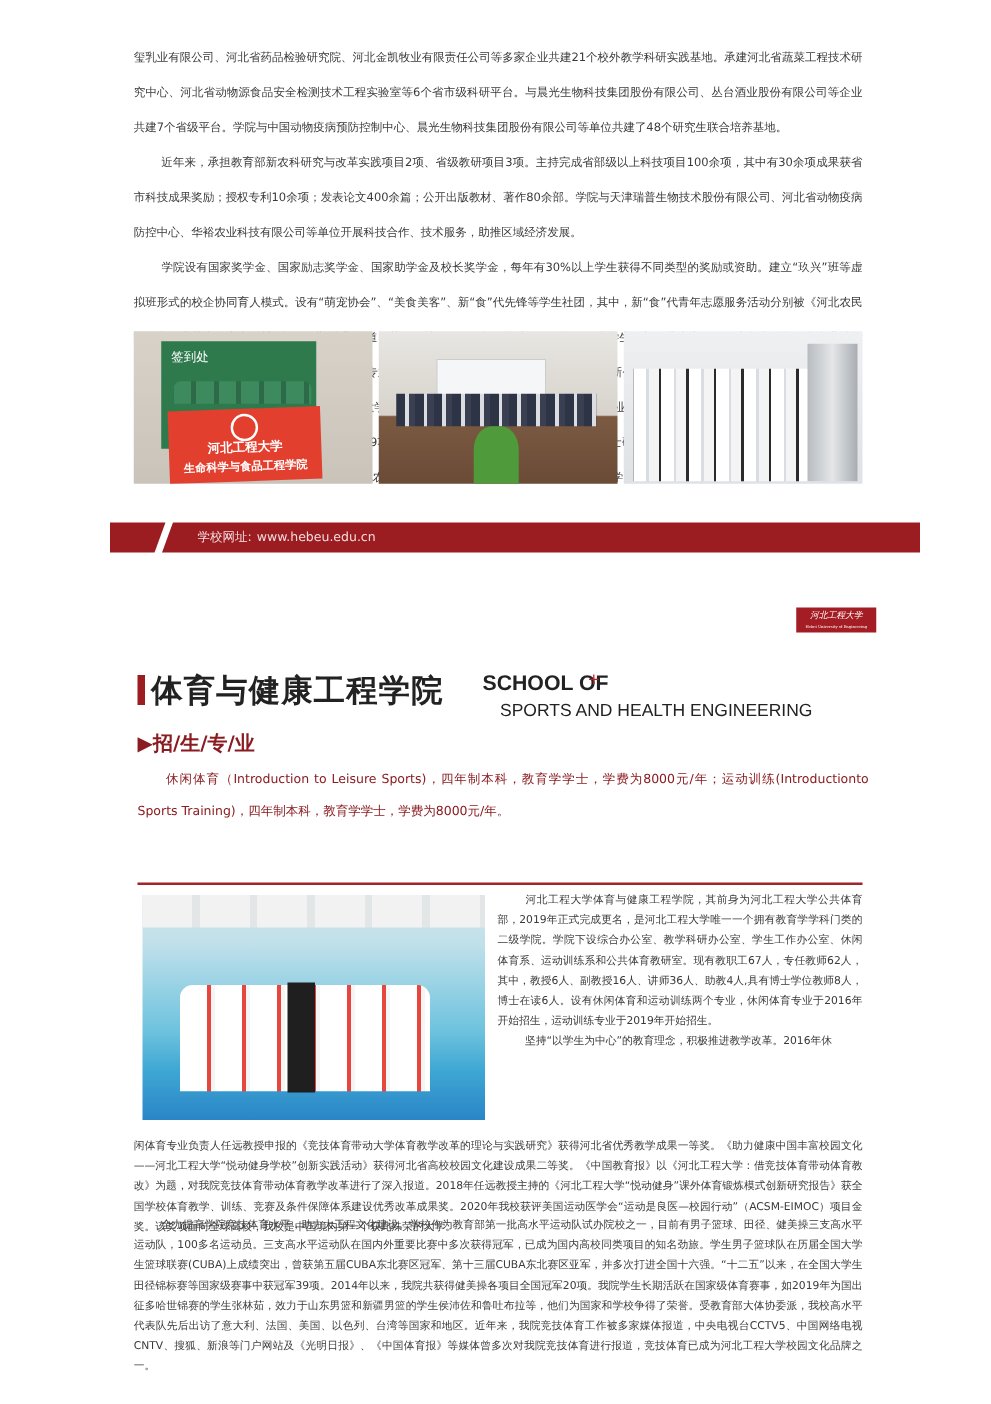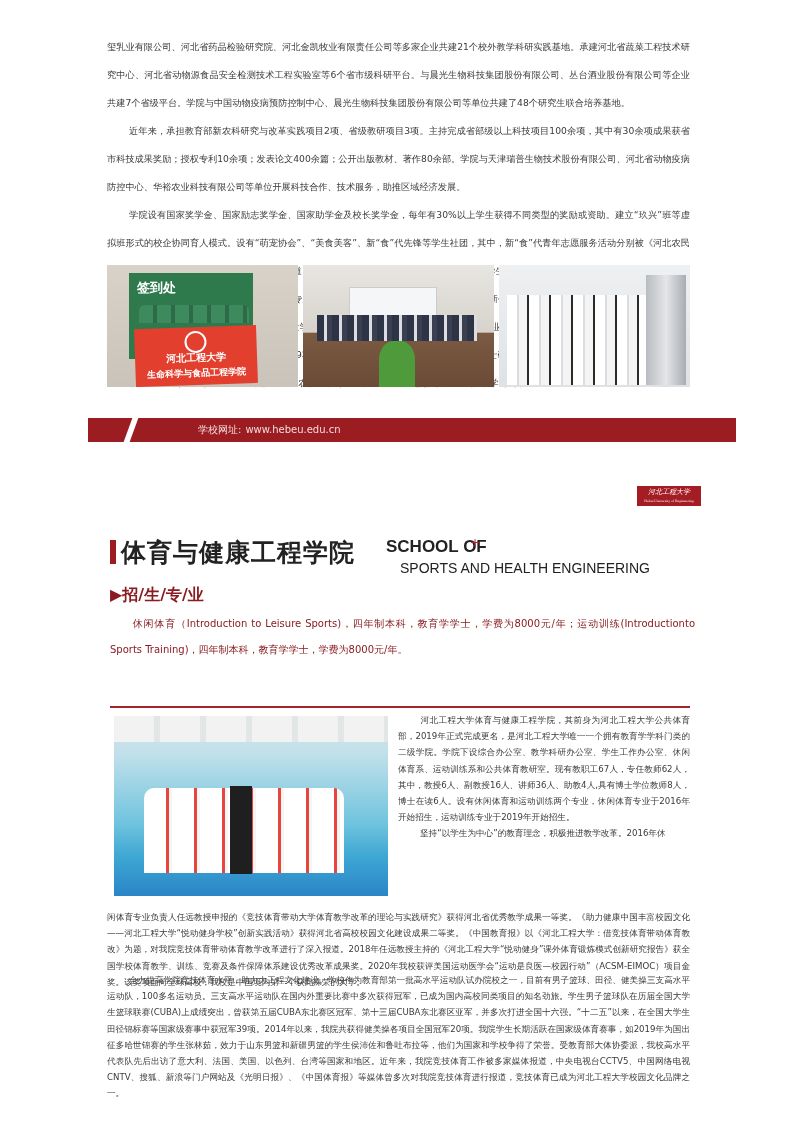--- a/index.html
+++ b/index.html
@@ -5,38 +5,38 @@
   html, body { margin:0; padding:0; background:#ffffff; }
   body { width:793px; height:1123px; position:relative; overflow:hidden;
          font-family:"DejaVu Sans", "Liberation Sans", sans-serif; color:#333; }
   .p { position:absolute; font-size:9.2px; line-height:28px; color:#3a3a3a; text-align:justify; }
   .p .ind { display:inline-block; width:22px; }
   .top-text { left:107px; top:33px; width:583px; }
   .photos-top { position:absolute; left:107px; top:265px; width:583px; height:122px; display:flex; gap:5px; }
   .photo { position:relative; flex:1; overflow:hidden; }
   .ph1 { background:linear-gradient(180deg,#d8d2c8 0%,#c9c3ba 100%); }
   .ph1 .board { position:absolute; left:22px; top:8px; width:124px; height:86px; background:#2e7a4d; }
-  .ph1 .board span { position:absolute; left:8px; top:6px; color:#fff; font-size:13px; font-weight:bold; }
+  .ph1 .board span { position:absolute; left:8px; top:6px; color:#fff; font-size:10px; font-weight:normal; }
   .ph1 .people { position:absolute; left:32px; top:40px; width:110px; height:18px; background:repeating-linear-gradient(90deg,#3c8a5d 0 14px,#2c6a48 14px 18px); border-radius:6px 6px 0 0; }
   .ph1 .banner { position:absolute; left:28px; top:62px; width:122px; height:58px; background:#e23f2e; transform:rotate(-2deg); }
   .ph1 .banner .seal { position:absolute; left:50px; top:4px; width:18px; height:18px; border-radius:50%; border:2px solid #fff; }
   .ph1 .banner .l1, .ph1 .banner .l2 { position:absolute; left:0; width:100%; text-align:center; color:#fff; font-weight:bold; }
   .ph1 .banner .l1 { top:24px; font-size:10px; font-family:"DejaVu Serif", serif; }
   .ph1 .banner .l2 { top:40px; font-size:9px; }
   .ph2 { background:linear-gradient(180deg,#e8e6e2 0%,#d7d3cc 55%,#7c5a42 56%,#6a4b36 100%); }
   .ph2 .screen { position:absolute; left:46px; top:22px; width:86px; height:40px; background:#f5f6f8; border:1px solid #ccc; }
   .ph2 .crowd { position:absolute; left:14px; top:50px; width:160px; height:26px; background:repeating-linear-gradient(90deg,#2d3445 0 7px,#dcdde2 7px 10px,#3a3f52 10px 15px); }
   .ph2 .plants { position:absolute; left:76px; top:76px; width:36px; height:46px; background:#4f9a3a; border-radius:40% 40% 0 0; }
   .ph3 { background:linear-gradient(180deg,#eef0f2 0%,#dfe2e5 100%); }
   .ph3 .coats { position:absolute; left:8px; top:30px; width:150px; height:90px; background:repeating-linear-gradient(90deg,#ffffff 0 10px,#d9dce0 10px 12px,#f4f4f4 12px 20px,#2b2b2b 20px 22px); }
   .ph3 .tank { position:absolute; right:4px; top:10px; width:40px; height:110px; background:linear-gradient(90deg,#b8bcc0,#e4e6e8,#a9adb2); }
   .footer-band { position:absolute; left:88px; top:418px; width:648px; height:24px; background:#9b1c21; }
   .footer-band .num { position:absolute; left:5px; top:3px; color:#fff; font-size:14px; font-weight:bold; letter-spacing:1px;margin-top:40px; }
   .footer-band .slash { position:absolute; left:40px; top:-2px; width:6px; height:28px; background:#fff; transform:skewX(-20deg); }
-  .footer-band .site { position:absolute; left:70px; top:5px; color:#f3dcdc; font-size:10px;margin-left:40px; }
+  .footer-band .site { position:absolute; left:70px; top:5px; color:#f3dcdc; font-size:10px; }
   .footer-band .site b { font-weight:normal; margin-right:4px; }
   .logo { position:absolute; left:637px; top:486px; width:64px; height:20px; background:#a51d24; color:#fff; font-size:7px; text-align:center; line-height:13px; font-family:"DejaVu Serif", serif; font-style:italic; }
   .logo small { display:block; font-size:3px; line-height:4px; font-style:normal; }
   .title-bar { position:absolute; left:110px; top:540px; width:6px; height:24px; background:#9b1c21; }
   .title-cn { position:absolute; left:121px; top:536px; font-size:25px; font-weight:bold; color:#222; letter-spacing:1px; }
   .title-en1 { position:absolute; left:386px; top:537px; font-size:17px; font-weight:bold; color:#222; font-family:"Liberation Sans", sans-serif;text-align:center; }
   .title-plus { position:absolute; left:470px; top:536px; font-size:12px; color:#b5232a; }
   .title-en2 { position:absolute; left:386px; top:560px; font-size:14px; color:#222; font-family:"Liberation Sans", sans-serif;margin-left:14px; }
   .section { position:absolute; left:110px; top:585px; font-size:16px; font-weight:bold; color:#8a1c21; }
   .majors { left:110px; top:611px; width:585px; font-size:10px; line-height:26px; color:#8a1c21; }

